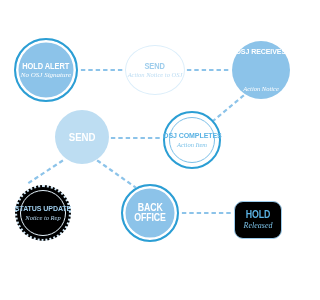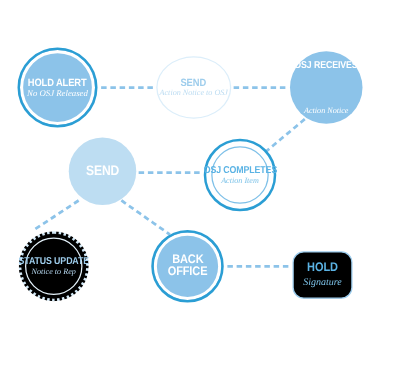--- a/index.html
+++ b/index.html
@@ -141,21 +141,21 @@
       <line x1="188" y1="70" x2="230" y2="70" stroke="#8cc3e9" stroke-width="2.2" stroke-linecap="square" stroke-dasharray="2.2 5.2"></line>
       <line x1="243" y1="96" x2="213" y2="121" stroke="#8cc3e9" stroke-width="2.2" stroke-linecap="square" stroke-dasharray="2.2 5.2"></line>
       <line x1="112" y1="138" x2="161" y2="138" stroke="#8cc3e9" stroke-width="2.2" stroke-linecap="square" stroke-dasharray="2.2 5.2"></line>
       <line x1="62" y1="161" x2="27" y2="184" stroke="#8cc3e9" stroke-width="2.2" stroke-linecap="square" stroke-dasharray="2.2 5.2"></line>
       <line x1="98" y1="161" x2="135" y2="187" stroke="#8cc3e9" stroke-width="2.2" stroke-linecap="square" stroke-dasharray="2.2 5.2"></line>
       <line x1="183" y1="213" x2="231" y2="213" stroke="#8cc3e9" stroke-width="2.2" stroke-linecap="square" stroke-dasharray="2.2 5.2"></line>
     </svg>
   <div id="node-layer">
       <div class="node v-ring-fill circle" style="width: 64px; height: 64px; left: 14px; top: 38px;">
         <div class="title" style="font-size: 8.5px;">HOLD ALERT</div>
-        <div class="sub" style="font-size: 7px;">No OSJ Released</div>
+        <div class="sub" style="font-size: 7px;">No OSJ Signature</div>
       </div>
       <div class="node v-outline-faint circle" style="width: 60px; height: 50px; left: 125px; top: 45px;">
         <div class="title" style="font-size: 8.5px;">SEND</div>
         <div class="sub" style="font-size: 6.5px;">Action Notice to OSJ</div>
       </div>
       <div class="node v-fill circle" style="width: 58px; height: 58px; left: 232px; top: 41px; gap: 28px;">
         <div class="title" style="font-size: 8px;">OSJ RECEIVES</div>
         <div class="sub" style="font-size: 6.5px;">Action Notice</div>
       </div>
       <div class="node v-fill-pale circle" style="width: 54px; height: 54px; left: 55px; top: 110px;">
@@ -170,16 +170,16 @@
         <div class="inner-ring"></div>
         <div class="title" style="font-size: 8px;">STATUS UPDATE</div>
         <div class="sub" style="font-size: 6.5px;">Notice to Rep</div>
       </div>
       <div class="node v-ring-fill circle" style="width: 58px; height: 58px; left: 121px; top: 184px;">
         <div class="title" style="font-size: 10px;">BACK</div>
         <div class="title" style="font-size: 10px;">OFFICE</div>
       </div>
       <div class="node v-box" style="width: 48px; height: 38px; left: 234px; top: 201px;">
         <div class="title" style="font-size: 10px;">HOLD</div>
-        <div class="sub" style="font-size: 8px;">Signature</div>
+        <div class="sub" style="font-size: 8px;">Released</div>
       </div>
     </div>
 </div>
 
 </body></html>

